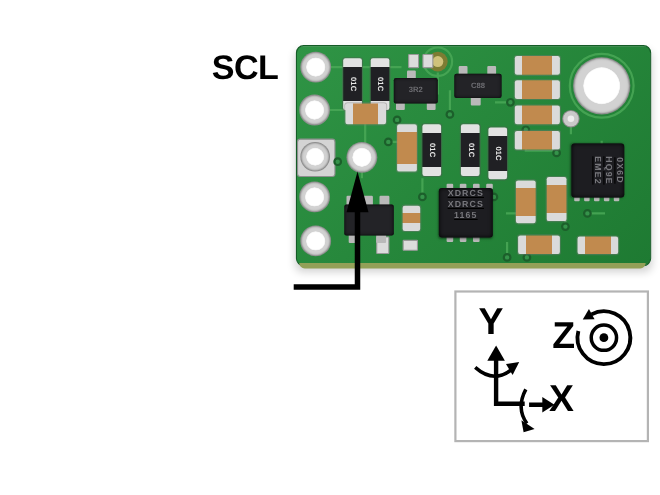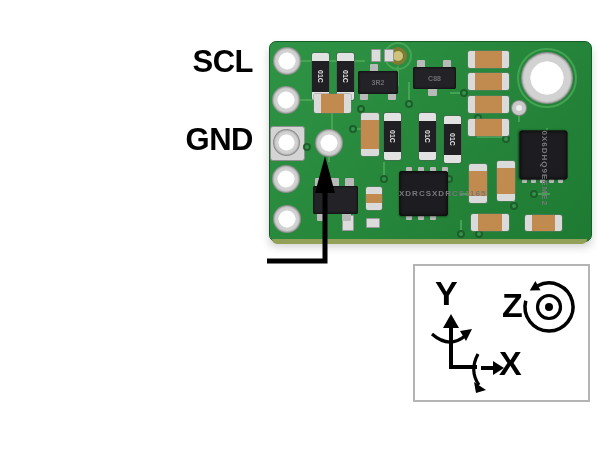--- a/index.html
+++ b/index.html
@@ -34,38 +34,37 @@
   .res{position:absolute;width:17px;height:47px;border-radius:2px;box-sizing:border-box;
        background:linear-gradient(#e2e2e2 0 8px,#202024 8px 39px,#e2e2e2 39px);
        box-shadow:0 0 0 1px #55555577;display:flex;align-items:center;justify-content:center;}
   .res span{transform:rotate(90deg);font-size:7px;font-weight:bold;color:#e8e8e8;letter-spacing:0;}
   .caph{position:absolute;border-radius:2px;box-shadow:0 0 0 1px #77777766;
         background:linear-gradient(90deg,#dadada 0 7px,#c18a4e 7px calc(100% - 7px),#dadada calc(100% - 7px));}
   .capv{position:absolute;border-radius:2px;box-shadow:0 0 0 1px #77777766;
         background:linear-gradient(#dadada 0 7px,#c18a4e 7px calc(100% - 7px),#dadada calc(100% - 7px));}
   .chip{position:absolute;background:#1d1d21;border-radius:3px;
         box-shadow:inset 0 0 4px #000,0 1px 2px rgba(0,0,0,.4);
-        display:flex;align-items:center;justify-content:space-between;}
+        display:flex;flex-direction:column;align-items:center;justify-content:flex-start;text-decoration:underline;}
   .chip .ln{font-size:8px;line-height:10px;color:#77777c;font-weight:bold;letter-spacing:1px;}
   .sot{position:absolute;background:#232327;border-radius:2px;box-shadow:inset 0 0 3px #000;
        display:flex;align-items:center;justify-content:center;}
   .sot .ln{font-size:7px;color:#6d6d72;font-weight:bold;}
   .pin-nub{position:absolute;background:#b9b9b9;border-radius:1px;}
   
   .axisbox{position:absolute;left:413px;top:264px;width:177px;height:138px;
            background:#fff;border:2px solid #b4b4b4;box-sizing:border-box;}
   .axis-letter{position:absolute;font-size:34px;font-weight:bold;color:#000;line-height:1;}
 </style>
 </head>
 <body>
 
 <div class="stage">
 
   <div class="pin-label" style="top:46px">SCL</div>
-  <div class="pin-label" style="top:124px">GND</div>
 
   <div class="board">
 
     <svg class="abs" style="left:0;top:0" width="321" height="199">
       <g stroke="#4aa957" stroke-width="2" fill="none" opacity="0.85">
         <path d="M30 19 H95 M30 58 H62 V88 M128 24 V44 M62 100 H46 M83 87 H108 M139 62 V40
                  M194 51 H180 M208 76 V95 H236 M114 137 V120 M179 137 H160 M206 152 H190
                  M244 164 V150 M264 152 H280 M191 192 V178 M209 192 V180 M277 86 V110
                  M249 80 V66 M150 160 H170 M59 120 V88"></path>
         <circle cx="128" cy="14" r="13"></circle>

